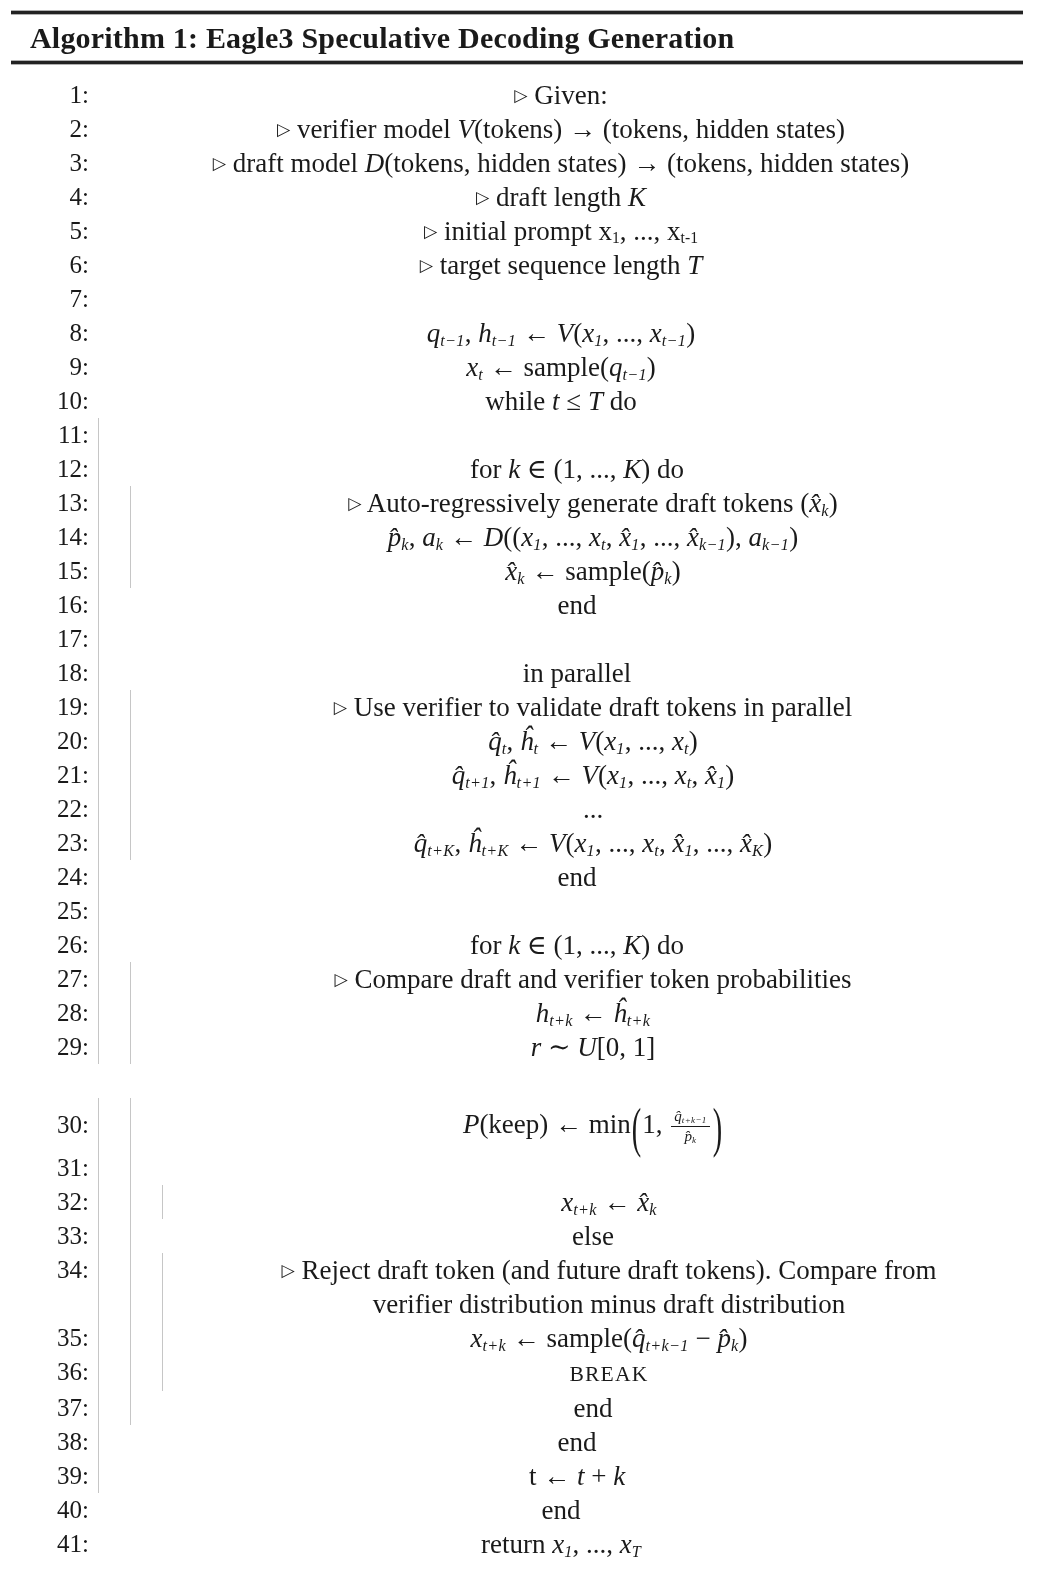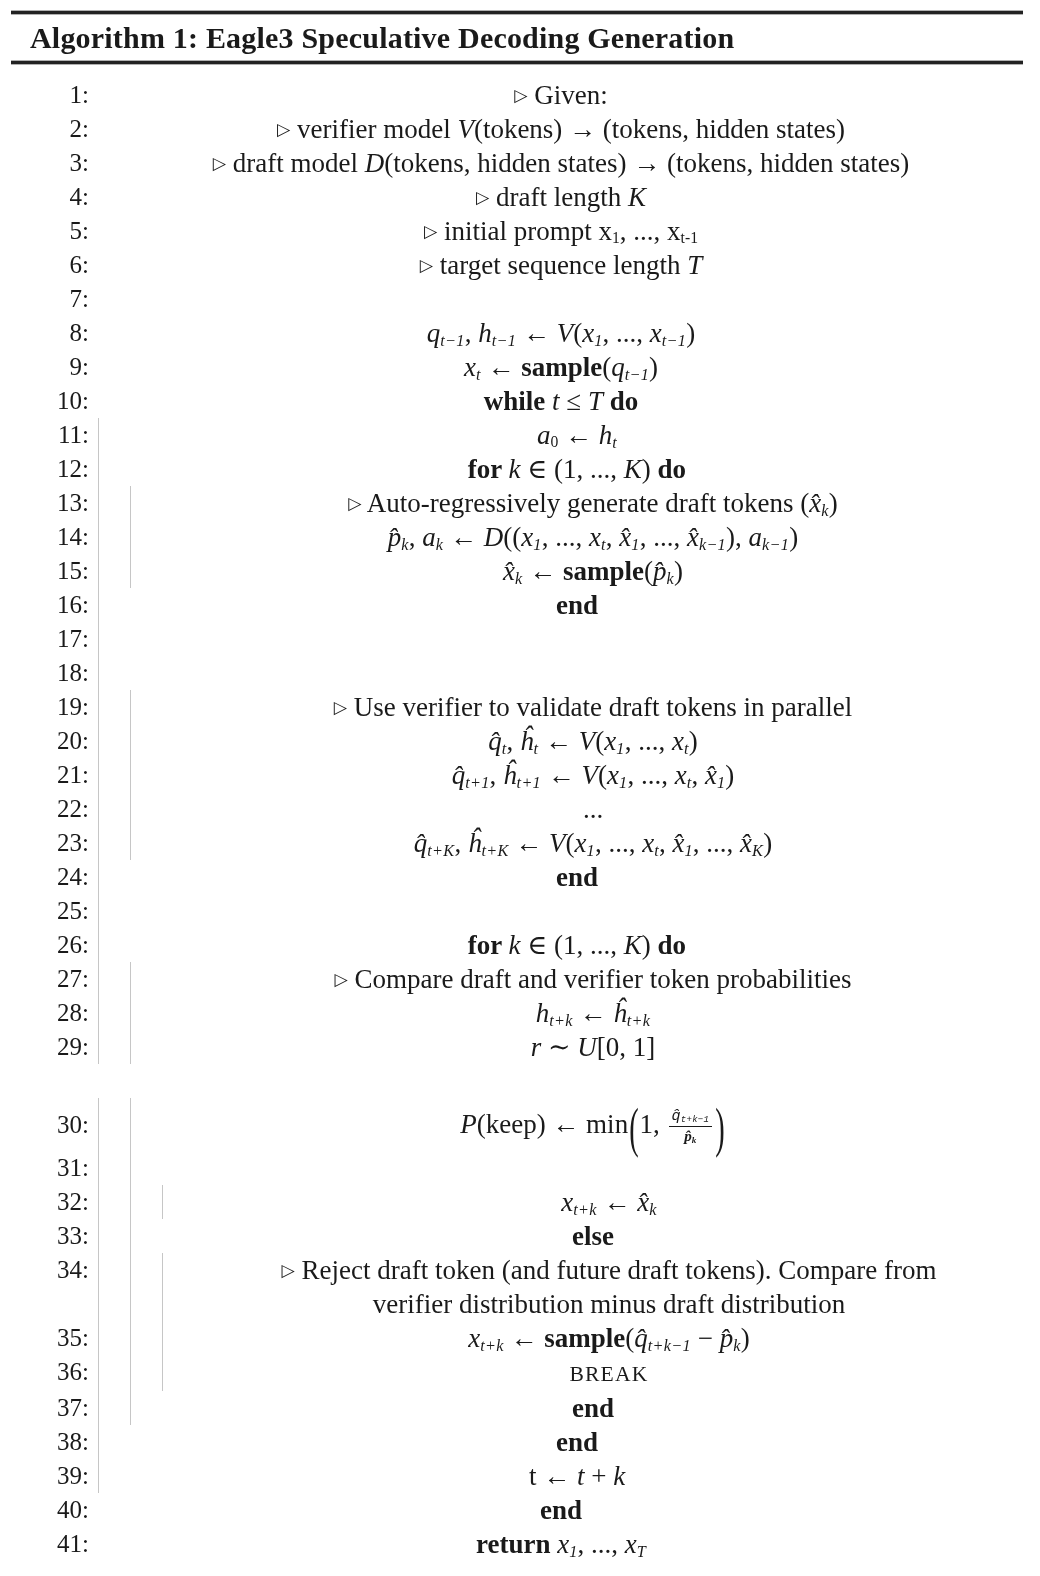--- a/index.html
+++ b/index.html
@@ -20,29 +20,29 @@
     letter-spacing:0.2px;
   }
   .algo-body{padding-top:13px;padding-bottom:4px;}
   .row{display:flex;line-height:34px;font-size:27px;}
   .row.tall{line-height:53px;margin-top:34px;}
   .num{flex:none;width:78px;text-align:right;font-size:25px;}
   .ind{flex:none;width:32px;background:linear-gradient(var(--guide),var(--guide)) 9px 0/1.2px 100% no-repeat;}
   .ct{flex:1;padding-left:10px;white-space:nowrap;text-align:center;}
   .s-n{font-style:normal;}
   .s-i{font-style:italic;}
-  .s-b{font-weight:700;}
+  .s-b{font-weight:400;}
   .s-sb{font-size:0.60em;font-style:italic;vertical-align:-0.24em;line-height:0;letter-spacing:0.3px;}
   .s-sn{font-size:0.58em;font-style:normal;vertical-align:-0.20em;line-height:0;}
   .s-tri{font-size:0.64em;vertical-align:0.16em;line-height:0;font-family:"DejaVu Sans",sans-serif;}
   .s-sc{font-size:0.80em;letter-spacing:1.2px;}
   .s-big{display:inline-block;transform:scaleY(1.95);font-size:1.05em;vertical-align:-0.14em;padding:0 1px;line-height:0;}
   .s-frac{display:inline-flex;flex-direction:column;align-items:center;font-size:0.56em;line-height:1.12;vertical-align:middle;margin:0 2px;}
-  .s-frac .fn{border-bottom:1.5px solid var(--ink);padding:0 3px 1px;font-family:Liberation Mono, monospace;}
-  .s-frac .fd{padding-top:1px;font-weight:bold;}
+  .s-frac .fn{border-bottom:1.5px solid var(--ink);padding:0 3px 1px;}
+  .s-frac .fd{padding-top:1px;}
   .rule-bottom{margin-top:20px;}
   .edge-strip{flex:1;background:linear-gradient(180deg,#fbfbfb,var(--edge));}
 </style>
 </head>
 <body>
 
 <div class="page">
   <div class="algo">
     <div class="rule"></div>
     <div class="algo-title">Algorithm 1: Eagle3 Speculative Decoding Generation</div>
@@ -84,21 +84,20 @@
           <span class="num">9:</span>
           <span class="ct"><span class="s-i">x</span><span class="s-sb">t</span><span class="s-n"> ← </span><span class="s-b">sample</span><span class="s-n">(</span><span class="s-i">q</span><span class="s-sb">t−1</span><span class="s-n">)</span></span>
         </div>
         <div class="row">
           <span class="num">10:</span>
           <span class="ct"><span class="s-b">while </span><span class="s-i">t</span><span class="s-n"> ≤ </span><span class="s-i">T</span><span class="s-n"> </span><span class="s-b">do</span></span>
         </div>
         <div class="row">
           <span class="num">11:</span>
           <span class="ind"></span>
-          <span class="ct"><span class="s-i">a</span><span class="s-sn">0</span><span class="s-n"> ← </span><span class="s-i">h</span><span class="s-sb">t</span></span>
         </div>
         <div class="row">
           <span class="num">12:</span>
           <span class="ind"></span>
           <span class="ct"><span class="s-b">for </span><span class="s-i">k</span><span class="s-n"> ∈ (1, ..., </span><span class="s-i">K</span><span class="s-n">) </span><span class="s-b">do</span></span>
         </div>
         <div class="row">
           <span class="num">13:</span>
           <span class="ind"></span>
           <span class="ind"></span>
@@ -122,20 +121,21 @@
           <span class="ct"><span class="s-b">end</span></span>
         </div>
         <div class="row">
           <span class="num">17:</span>
           <span class="ind"></span>
           <span class="ct"></span>
         </div>
         <div class="row">
           <span class="num">18:</span>
           <span class="ind"></span>
+          <span class="ct"><span class="s-b">in parallel</span></span>
         </div>
         <div class="row">
           <span class="num">19:</span>
           <span class="ind"></span>
           <span class="ind"></span>
           <span class="ct"><span class="s-tri">▷</span><span class="s-n"> Use verifier to validate draft tokens in parallel</span></span>
         </div>
         <div class="row">
           <span class="num">20:</span>
           <span class="ind"></span>

